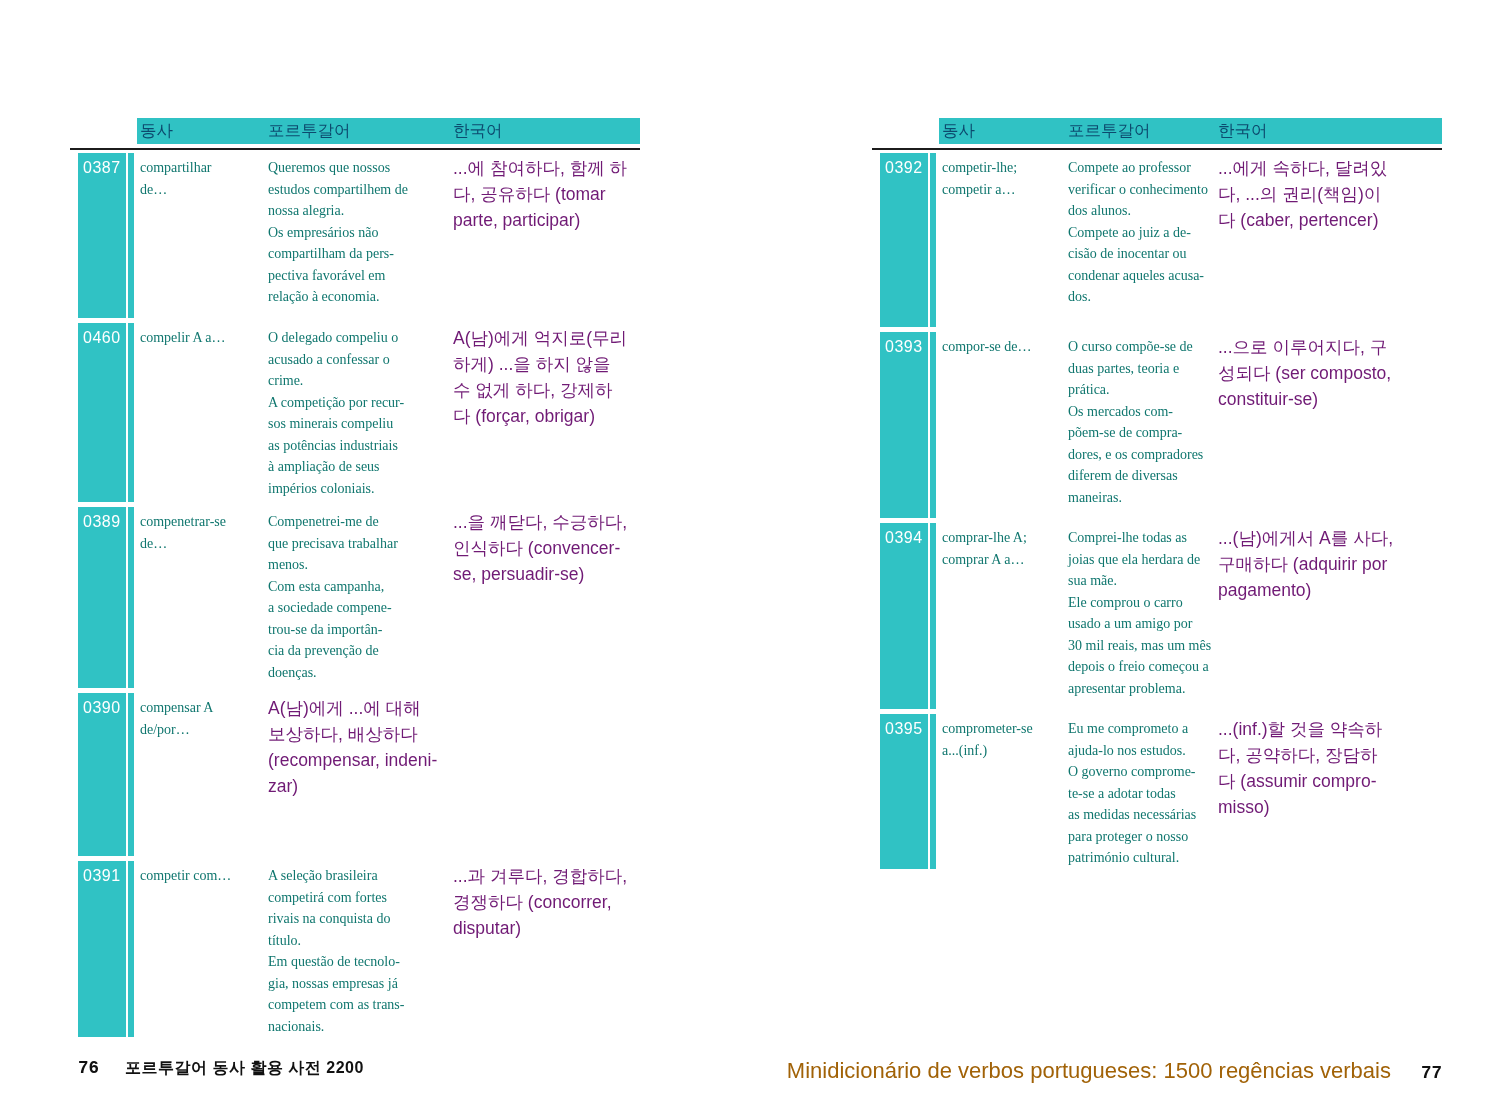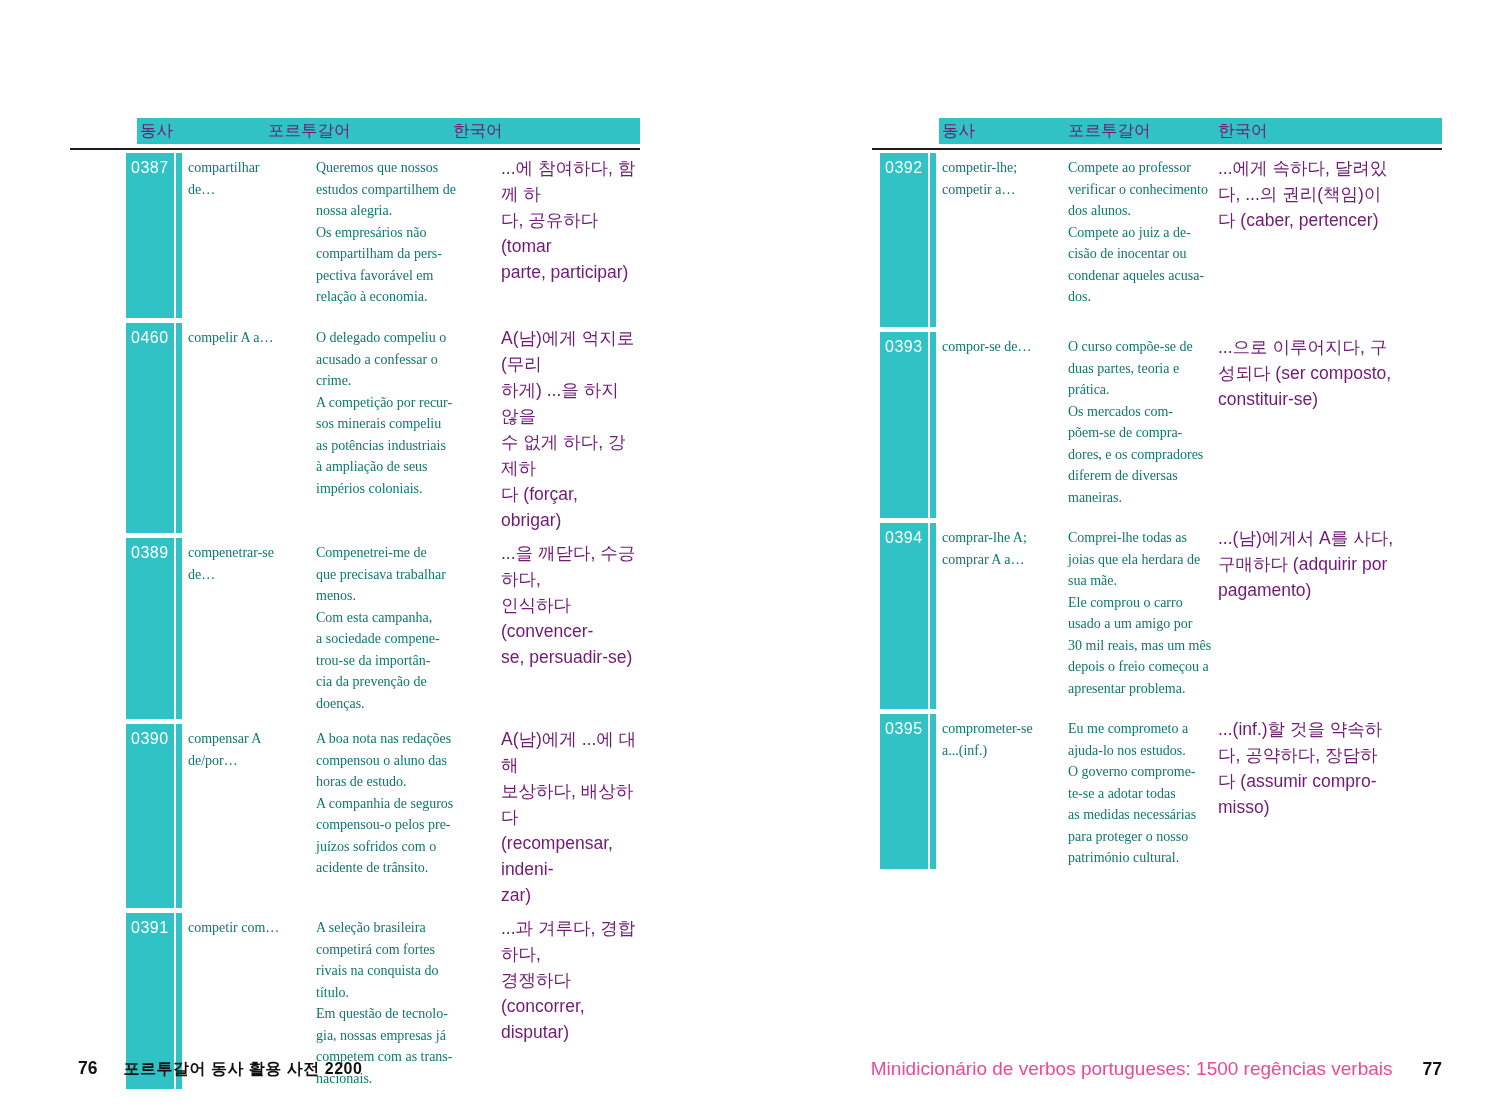--- a/index.html
+++ b/index.html
@@ -11,30 +11,30 @@
   .dict-table.right { left: 880px; }
 
   
   .thead { display: grid; }
   .left  .thead { grid-template-columns: 56px 1fr; column-gap: 6px; }
   .right .thead { grid-template-columns: 56px 1fr; column-gap: 6px; }
   .thead .corner { background: transparent; }
   .thead-bar {
     background: #30c2c4; height: 26px; display: grid; align-items: center;
     margin-left: -3px; padding-left: 3px;
-    color: #701a75; font-size: 16.5px; font-family: "Liberation Sans", sans-serif;
+    color: #0c4a6e; font-size: 16.5px; font-family: "Liberation Sans", sans-serif;
   }
   .left  .thead-bar { grid-template-columns: 128px 185px 1fr; }
   .right .thead-bar { grid-template-columns: 126px 150px 1fr; }
 
   .rule { height: 2px; background: #1c1c1c; margin: 4px 0 3px -8px; width: calc(100% + 8px); }
 
   
   .row { display: grid; column-gap: 6px; margin-bottom: 5px; }
-  .left  .row { grid-template-columns: 56px 122px 179px 1fr; margin-left: 48px; }
+  .left  .row { grid-template-columns: 56px 122px 179px 1fr; }
   .right .row { grid-template-columns: 56px 120px 144px 1fr; }
 
   .num {
     background: #30c2c4; color: #ffffff; font-size: 16px;
     padding: 6px 0 0 5px; position: relative;
     font-family: "Liberation Sans", sans-serif; letter-spacing: 0.5px;
   }
   .num::after {
     content: ""; position: absolute; top: 0; bottom: 0; right: 6px;
     width: 2px; background: #ffffff;
@@ -47,23 +47,23 @@
   }
   .ko {
     font-family: "Liberation Sans", "DejaVu Sans", sans-serif;
     font-size: 17.5px; line-height: 26px; color: #701a75; padding-top: 2px;
   }
 
   
   .footer { position: absolute; top: 1058px; display: flex; align-items: baseline; }
   .footer-left  { left: 78px; gap: 26px; }
   .footer-right { right: 70px; gap: 30px; }
-  .footer .pageno { font-weight: bold; font-size: 17.5px; color: #111111; }
+  .footer .pageno { font-weight: bold; font-size: 17.5px; color: #111111; font-family: Liberation Mono, monospace; }
   .footer-left .book-title { font-weight: bold; font-size: 16px; color: #111111; letter-spacing: 0.5px; }
-  .footer-right .book-title { font-size: 19px; color: #ec4899; }
+  .footer-right .book-title { font-size: 22px; color: #a16207; }
 </style>
 </head>
 <body>
 
 <div class="dict-table left">
   <div class="thead">
     <div class="corner"></div>
     <div class="thead-bar">
       <span>동사</span>
       <span>포르투갈어</span>
@@ -116,27 +116,20 @@
 cia da prevenção de
 doenças.</div>
       <div class="cell ko">...을 깨닫다, 수긍하다,
 인식하다 (convencer-
 se, persuadir-se)</div>
     </div>
     <div class="row" style="min-height:163px">
       <div class="num">0390</div>
       <div class="cell verb">compensar A
 de/por…</div>
-      <div class="cell pt">A boa nota nas redações
-compensou o aluno das
-horas de estudo.
-A companhia de seguros
-compensou-o pelos pre-
-juízos sofridos com o
-acidente de trânsito.</div>
       <div class="cell ko">A(남)에게 ...에 대해
 보상하다, 배상하다
 (recompensar, indeni-
 zar)</div>
     </div>
     <div class="row" style="min-height:172px">
       <div class="num">0391</div>
       <div class="cell verb">competir com…</div>
       <div class="cell pt">A seleção brasileira
 competirá com fortes

